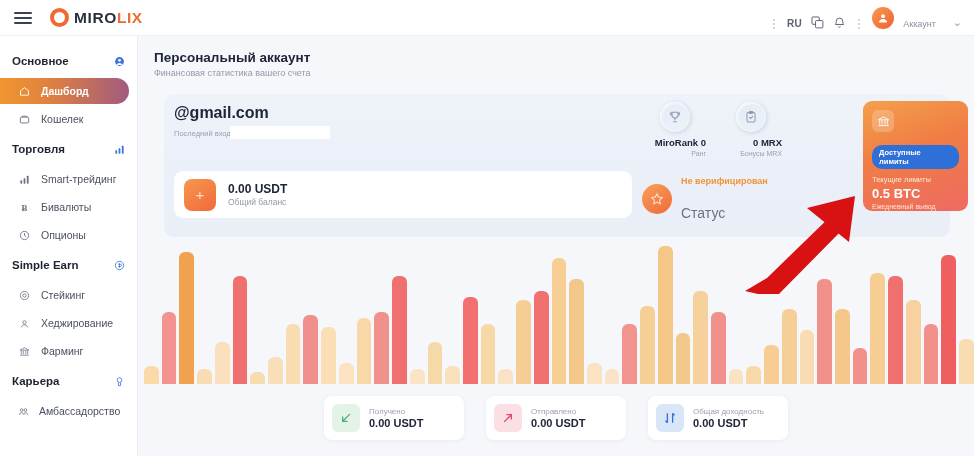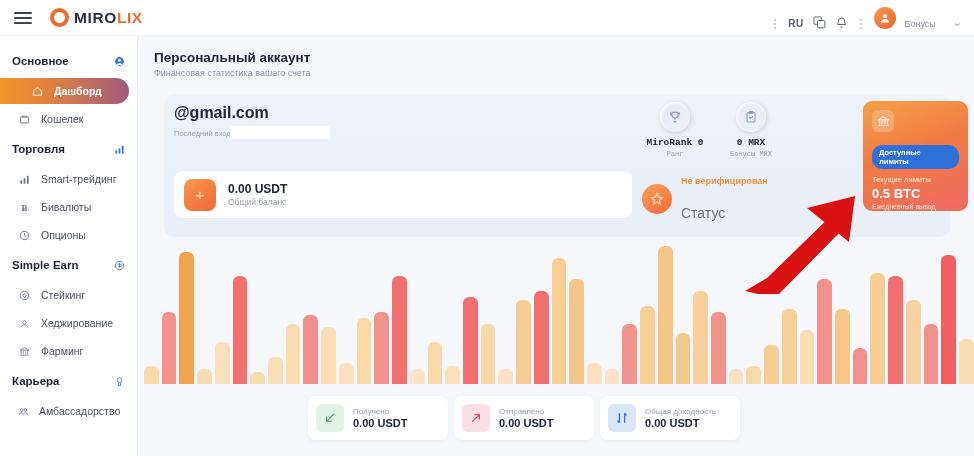--- a/index.html
+++ b/index.html
@@ -53,21 +53,21 @@
   .side-group .gicon { color: #3a74d6; font-size: 11px; display: flex; }
 
   .side-item {
     display: flex; align-items: center; gap: 10px;
     margin: 2px 8px; padding: 7px 10px; border-radius: 20px;
     font-size: 10.5px; color: #4b5162; cursor: pointer;
   }
   .side-item .si-ic { width: 13px; display: flex; justify-content: center; color: #6b7287; }
   .side-item.active {
     background: linear-gradient(90deg,#f0962f 0%, #e08140 38%, #a05b7e 100%);
-    color: #ffffff; font-weight: 600; margin-left: 0; border-radius: 0 20px 20px 0; padding-left: 31px; align-items: flex-end;
+    color: #ffffff; font-weight: 600; margin-left: 0; border-radius: 0 20px 20px 0; padding-left: 18px; align-items: flex-end;
   }
   .side-item.active .si-ic { color: #ffffff; }
 
   
   .main { position: absolute; left: 138px; top: 36px; width: 836px; height: 420px; background: #f5f7fb; overflow: hidden; }
 
   .page-head { padding: 14px 0 8px 16px; }
   .page-title { font-size: 13.5px; font-weight: 700; color: #20263a; }
   .page-sub { font-size: 9px; color: #9299a9; margin-top: 3px; }
 
@@ -89,21 +89,21 @@
   .plus-tile {
     width: 32px; height: 32px; border-radius: 8px;
     background: linear-gradient(145deg,#f8974c,#ef6a3a);
     color: #ffd9c4; font-size: 15px; display: flex; align-items: center; justify-content: center;
   }
   .bal-text { margin-left: 12px; }
   .bal-amount { font-size: 12px; font-weight: 700; color: #20263a; }
   .bal-label { font-size: 8.5px; color: #9299a9; margin-top: 1px; }
 
   .stats-row { position: absolute; left: 480px; top: 8px; display: flex; gap: 14px; }
-  .stat { width: 62px; text-align: center; font-family: Liberation Mono, monospace; }
+  .stat { width: 62px; text-align: right; }
   .stat-circle {
     width: 30px; height: 30px; border-radius: 50%; margin: 0 auto 5px;
     background: linear-gradient(145deg,#e4ebf6,#eef2f9);
     box-shadow: inset 1px 1px 3px #ffffff, 1px 1px 4px rgba(150,165,190,.4);
     display: flex; align-items: center; justify-content: center; color: #8f9bb3;
   }
   .stat-val { font-size: 9.5px; font-weight: 700; color: #20263a; }
   .stat-lbl { font-size: 7px; color: #9aa1b2; margin-top: 2px; }
 
   .status-row { position: absolute; left: 478px; top: 82px; display: flex; align-items: center; gap: 9px; }
@@ -130,21 +130,21 @@
   }
   .lim-sub { font-size: 7.5px; margin-top: 6px; color: #ffe9db; }
   .lim-val { font-size: 13px; font-weight: 700; margin-top: 2px; }
   .lim-foot { font-size: 7px; margin-top: 2px; color: #ffe2d2; }
 
   
   .chart-area { position: absolute; left: 0px; top: 198px; width: 836px; height: 150px; }
   .bars { position: absolute; left: 6px; bottom: 0; width: 830px; height: 150px; display: flex; align-items: flex-end; gap: 3px; }
   .bar { flex: 1; border-radius: 6px 6px 0 0; }
 
-  .mini-cards { position: absolute; left: 170px; top: 360px; display: flex; gap: 6px; }
+  .mini-cards { position: absolute; left: 186px; top: 360px; display: flex; gap: 22px; }
   .mini {
     width: 140px; height: 44px; background: #ffffff; border-radius: 8px;
     display: flex; align-items: center; padding-left: 8px; gap: 9px;
     box-shadow: 0 1px 4px rgba(130,145,175,.12);
   }
   .mini-ic { width: 28px; height: 28px; border-radius: 6px; display: flex; align-items: center; justify-content: center; font-size: 13px; }
   .mini-lbl { font-size: 8px; color: #9aa1b2; }
   .mini-val { font-size: 11px; font-weight: 700; color: #20263a; margin-top: 1px; }
 
   .arrow-annot { position: absolute; left: 745px; top: 186px; width: 120px; height: 108px; pointer-events: none; z-index: 30; }
@@ -188,21 +188,21 @@
           <b></b>
           <b></b>
           <b></b>
         </div>
       <div class="avatar">
         <svg width="12" height="12" viewBox="0 0 16 16" fill="#fff">
             <circle cx="8" cy="5.5" r="2.6"></circle>
             <path d="M2.6 14c0-3 2.4-4.6 5.4-4.6S13.4 11 13.4 14z"></path>
           </svg>
       </div>
-      <div class="acct-name">Бонусы</div>
+      <div class="acct-name">Аккаунт</div>
       <div class="chev">⌄</div>
     </div>
   </div>
 
   <div class="sidebar" id="sidebar">
       <div class="side-group">
         <span class="gtitle">Основное</span>
         <span class="gicon">
           <svg width="11" height="11" viewBox="0 0 16 16" fill="currentColor">
             <circle cx="8" cy="8" r="6.4"></circle>

